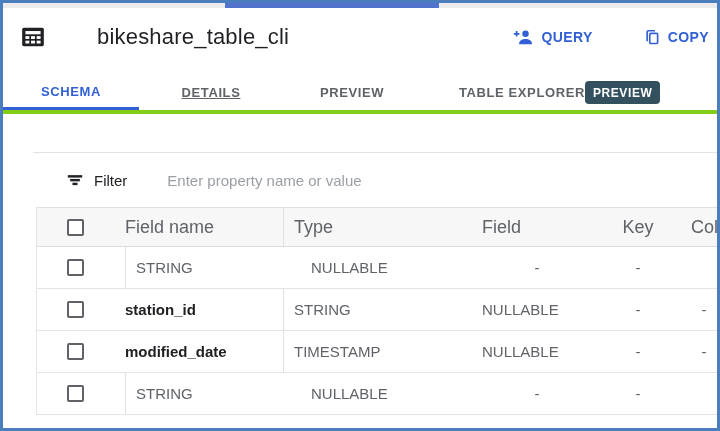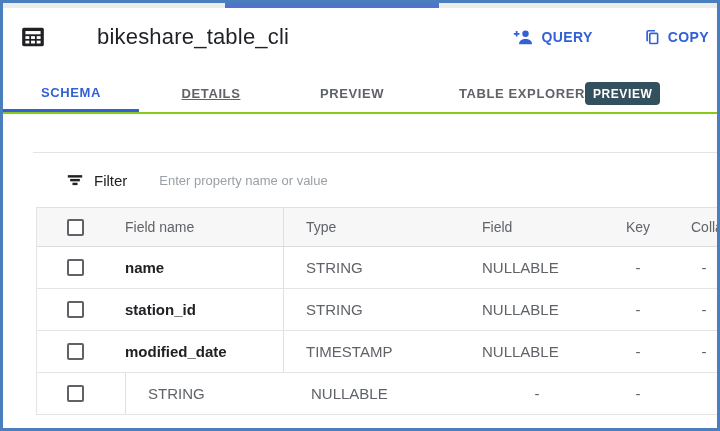--- a/index.html
+++ b/index.html
@@ -49,21 +49,21 @@
   .caret {
     width: 0; height: 0; margin-left: 2px;
     border-left: 5px solid transparent; border-right: 5px solid transparent;
     border-top: 6px solid #3261d6;
   }
 
   
   .tabbar {
     margin-top: 16px; height: 39px;
     display: flex; align-items: stretch;
-    border-bottom: 2px solid #84cc16;
+    border-bottom: 4px solid #84cc16;
   }
   .tab {
     display: flex; align-items: center; justify-content: center;
     font-size: 13px; font-weight: 700; letter-spacing: 0.6px;
     color: #5f6368; cursor: pointer; white-space: nowrap;
   }
   .tab.active {
     width: 136px; color: #3261d6;
     border-bottom: 3px solid #3261d6;
   }
@@ -84,47 +84,47 @@
     border-top: 1px solid #e3e3e3;
     height: 55px;
     display: flex; align-items: center;
     padding-left: 33px;
   }
   .filter-label {
     margin-left: 10px;
     font-size: 15px; font-weight: 400; color: #202124;
   }
   .filter-input {
-    margin-left: 32px; flex: 1;
+    margin-left: 40px; flex: 1;
     border: none; outline: none;
     font-family: "Liberation Sans", sans-serif;
-    font-size: 13px; color: #4d7c0f; background: transparent;
+    font-size: 15px; color: #4d7c0f; background: transparent;
   }
   .filter-input::placeholder { color: #9aa0a6; opacity: 1; }
 
   
   .schema-table { margin-left: 3px; border-left: 1px solid #e4e4e4; }
   .t-row {
     display: grid;
     grid-template-columns: 88px 158px 171px 131px 71px 1fr;
     align-items: center;
     height: 42px;
     border-bottom: 1px solid #e4e4e4;
   }
   .t-row.head {
     height: 40px;
     background: #f7f7f8;
     border-top: 1px solid #e0e0e0;
     border-bottom: 1px solid #dcdcdc;
   }
   .cell { font-size: 15px; color: #5f6368; overflow: hidden; white-space: nowrap; }
-  .head .cell { font-size: 14px; color: #5f6368; font-weight: 400; }
+  .head .cell { font-size: 18px; color: #5f6368; font-weight: 400; }
   .cell.fname { font-weight: 700; color: #202124; }
   .head .cell.fname { font-weight: 400; color: #5f6368; }
-  .cell.type { border-left: 1px solid #e0e0e0; padding-left: 22px; align-self: stretch; display: flex; align-items: center; }
+  .cell.type { border-left: 1px solid #e0e0e0; padding-left: 10px; align-self: stretch; display: flex; align-items: center; }
   .cell.mode { padding-left: 28px; }
   .cell.key, .cell.coll { padding-left: 35px; text-align: center; }
 
   .checkbox {
     width: 17px; height: 17px; margin-left: 30px;
     border: 2px solid #5f6368; border-radius: 2px;
     background: #fff; cursor: pointer;
   }
 
   svg { display: block; }
@@ -219,21 +219,20 @@
         <div class="cell key">Key</div>
         <div class="cell coll">Collation</div>
       </div>
 
       <div>
 
           <div class="t-row">
             <div class="cell">
               <div class="checkbox"></div>
             </div>
-            <div class="cell fname">name</div>
             <div class="cell type">STRING</div>
             <div class="cell mode">NULLABLE</div>
             <div class="cell key">-</div>
             <div class="cell coll">-</div>
           </div>
 
           <div class="t-row">
             <div class="cell">
               <div class="checkbox"></div>
             </div>

